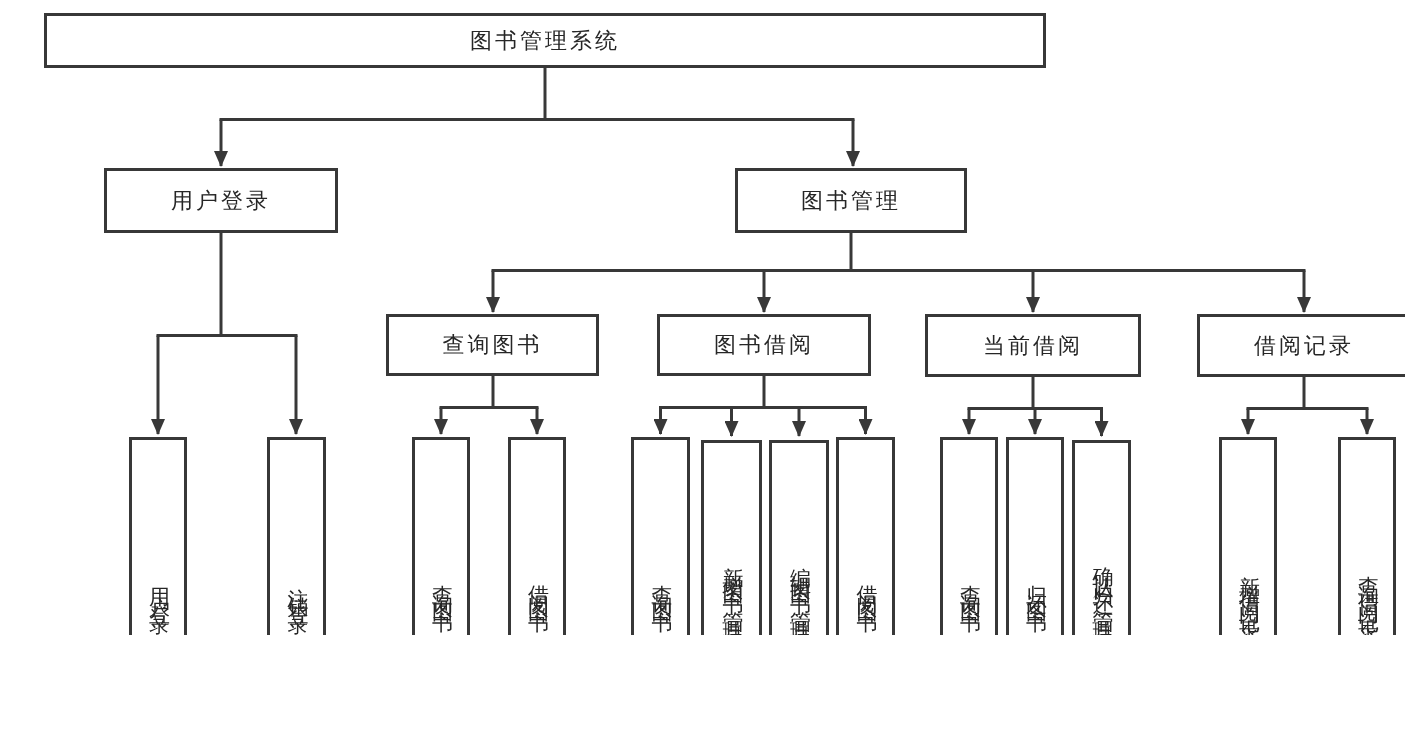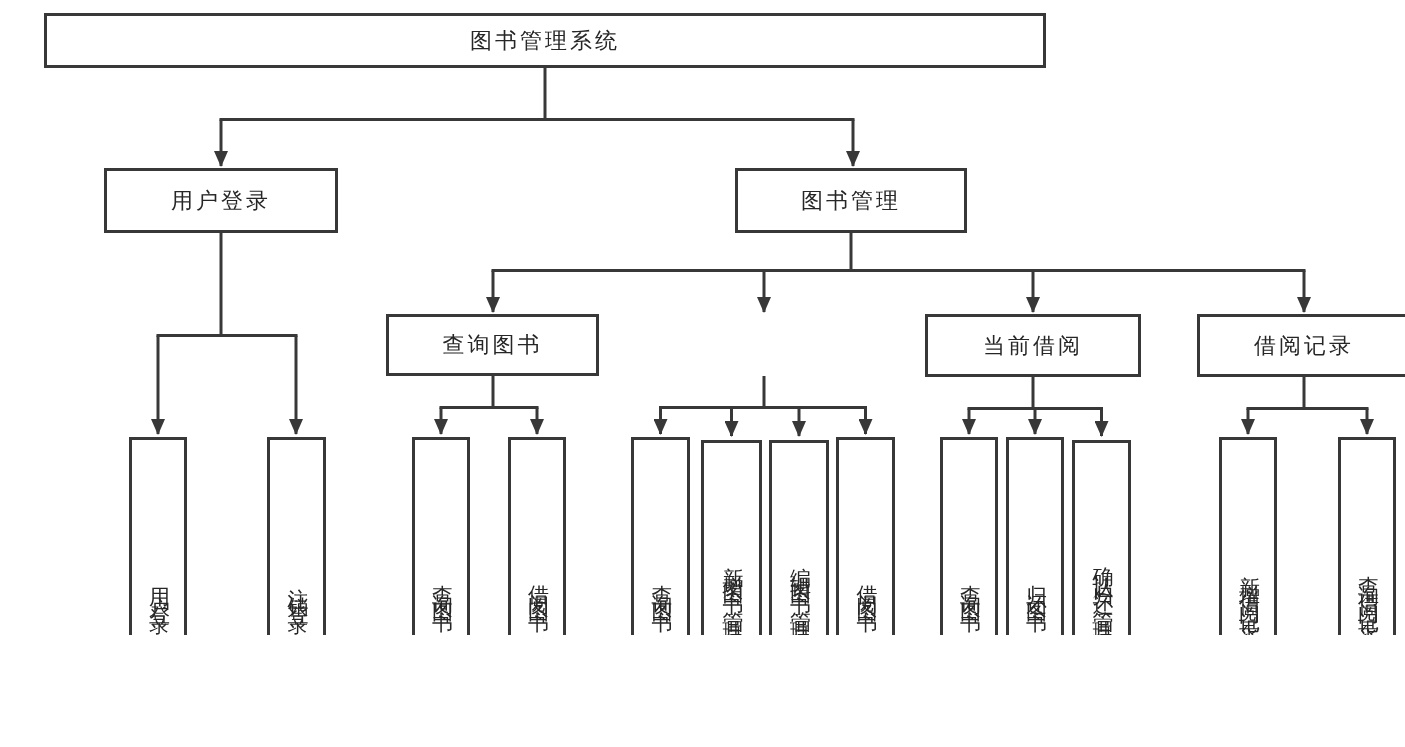--- a/index.html
+++ b/index.html
@@ -135,20 +135,23 @@
   <div class="box h n-login">
     <span>用户登录</span>
   </div>
   <div class="box h n-mgmt">
     <span>图书管理</span>
   </div>
 
   <div class="box h n-g0">
     <span>查询图书</span>
   </div>
+  <div class="box h n-g1">
+    <span>图书借阅</span>
+  </div>
   <div class="box h n-g2">
     <span>当前借阅</span>
   </div>
   <div class="box h n-g3">
     <span>借阅记录</span>
   </div>
 
   <div class="box v l-a1">
     <span>用户登录</span>
   </div>

